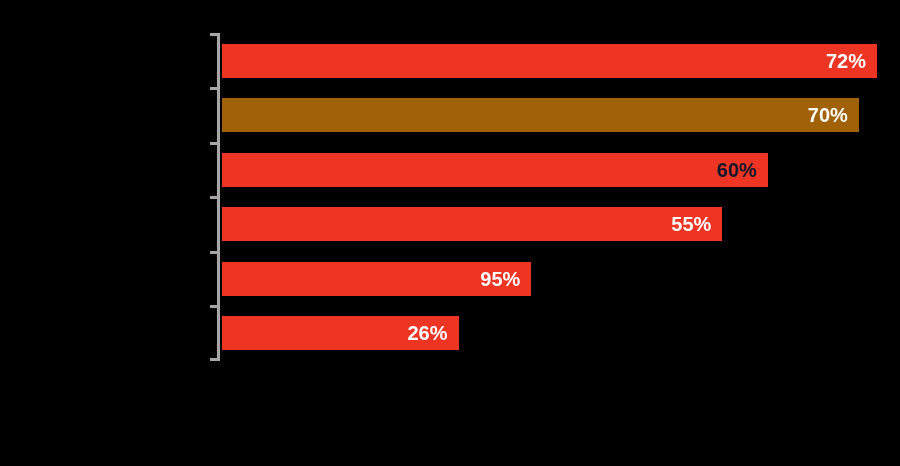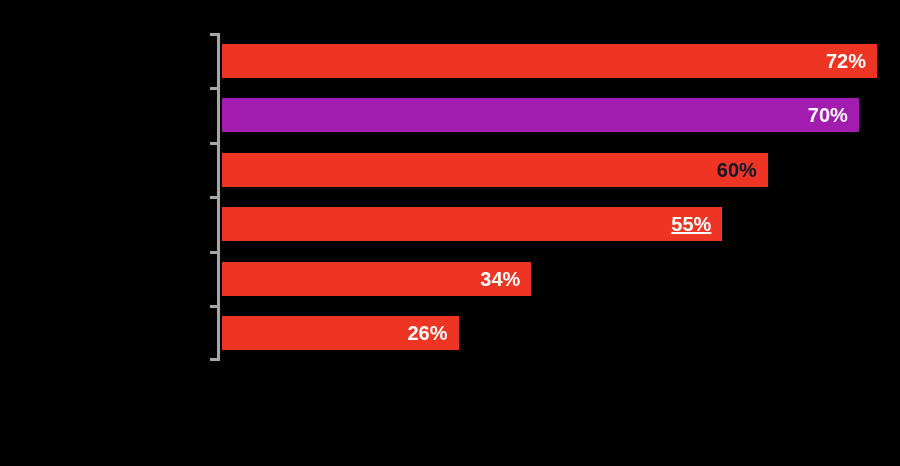--- a/index.html
+++ b/index.html
@@ -87,40 +87,40 @@
     <div class="y-tick" style="top: 305px; background: rgb(166, 166, 166);"></div>
     <div class="y-tick" style="top: 358px; background: rgb(166, 166, 166);"></div>
 
     <div class="bar-row" style="top:44px;">
       <div class="bar" style="width: 655px; background: rgb(238, 53, 36);">
         <span class="bar-label" style="color: rgb(255, 255, 255);">72%</span>
       </div>
     </div>
 
     <div class="bar-row" style="top:98px;">
-      <div class="bar" style="width: 636.806px; background: #a21caf;">
+      <div class="bar" style="width: 636.806px; background: #a16207;">
         <span class="bar-label" style="color: rgb(255, 255, 255);">70%</span>
       </div>
     </div>
 
     <div class="bar-row" style="top:153px;">
       <div class="bar" style="width: 545.833px; background: rgb(238, 53, 36);">
         <span class="bar-label" style="color: #0f172a;">60%</span>
       </div>
     </div>
 
     <div class="bar-row" style="top:207px;">
       <div class="bar" style="width: 500.347px; background: rgb(238, 53, 36);">
-        <span class="bar-label" style="color: rgb(255, 255, 255); text-decoration: underline;">55%</span>
+        <span class="bar-label" style="color: rgb(255, 255, 255);">55%</span>
       </div>
     </div>
 
     <div class="bar-row" style="top:262px;">
       <div class="bar" style="width: 309.306px; background: rgb(238, 53, 36);">
-        <span class="bar-label" style="color: rgb(255, 255, 255);">34%</span>
+        <span class="bar-label" style="color: rgb(255, 255, 255);">95%</span>
       </div>
     </div>
 
     <div class="bar-row" style="top:316px;">
       <div class="bar" style="width: 236.528px; background: rgb(238, 53, 36); padding-left: 16px;">
         <span class="bar-label" style="color: rgb(255, 255, 255);">26%</span>
       </div>
     </div>
 
   </div>

